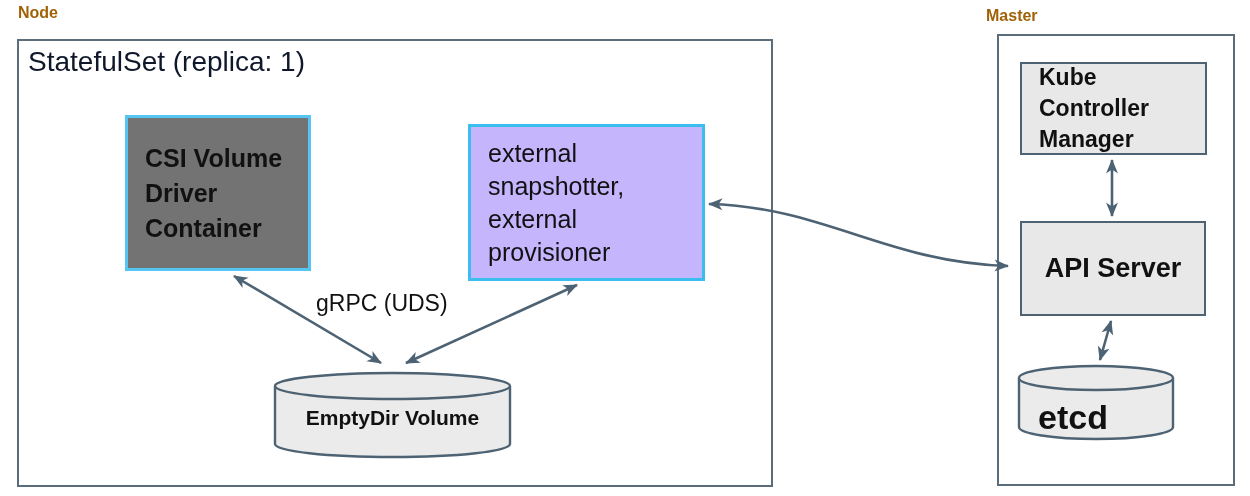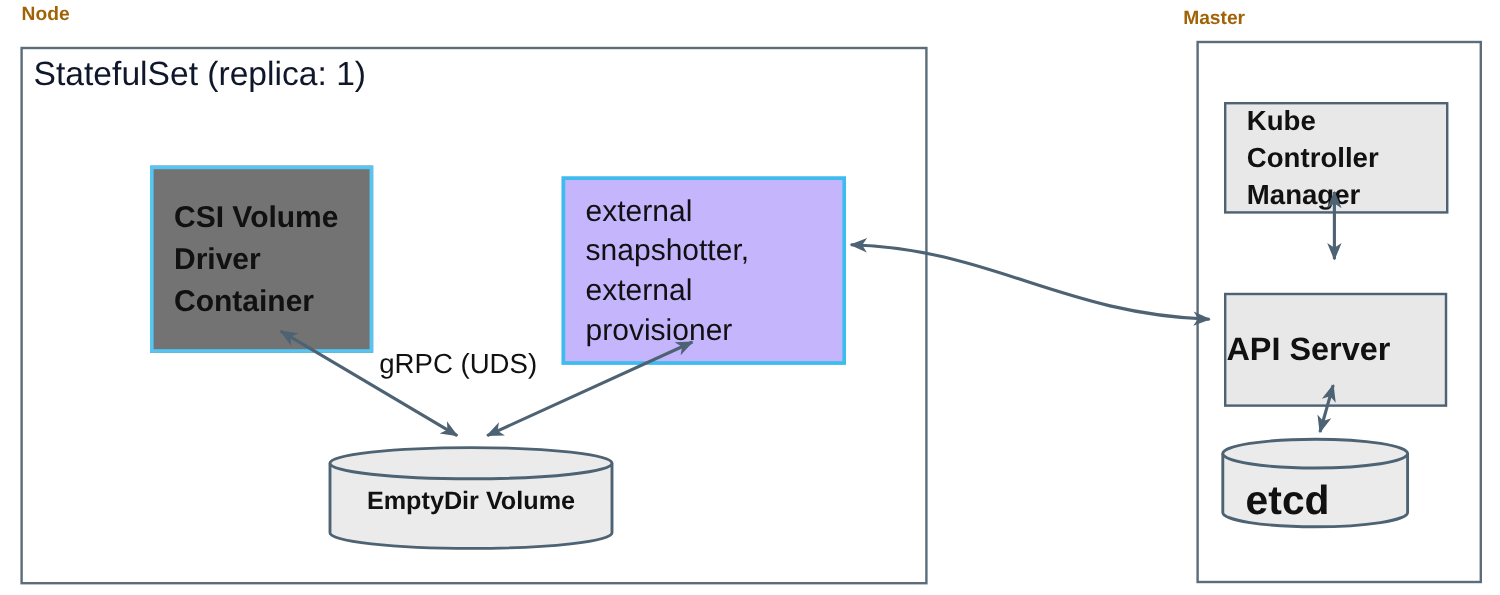--- a/index.html
+++ b/index.html
@@ -40,21 +40,20 @@
     left: 28px; top: 46px;
     font-size: 28px;
     color: #0f172a;
   }
 
   
   .component-box {
     box-sizing: border-box;
     display: flex;
     align-items: center;
-    margin-top: 23px;
   }
   .csi-box {
     left: 125px; top: 115px; width: 186px; height: 156px;
     background: #737373;
     border: 3px solid #55c6f3;
     font-size: 25px;
     font-weight: bold;
     line-height: 35px;
     padding-left: 17px;
   }
@@ -77,20 +76,21 @@
     left: 1020px; top: 62px; width: 187px; height: 93px;
     font-size: 23px;
     font-weight: bold;
     line-height: 31px;
     padding-left: 17px;
   }
   .api-box {
     left: 1020px; top: 221px; width: 186px; height: 95px;
     font-size: 27px;
     font-weight: bold;
+    justify-content: center;
   }
 
   
   .grpc-label {
     left: 316px; top: 290px;
     font-size: 23px;
     font-weight: normal;
   }
   .emptydir-label {
     left: 273px; top: 406px; width: 239px;

